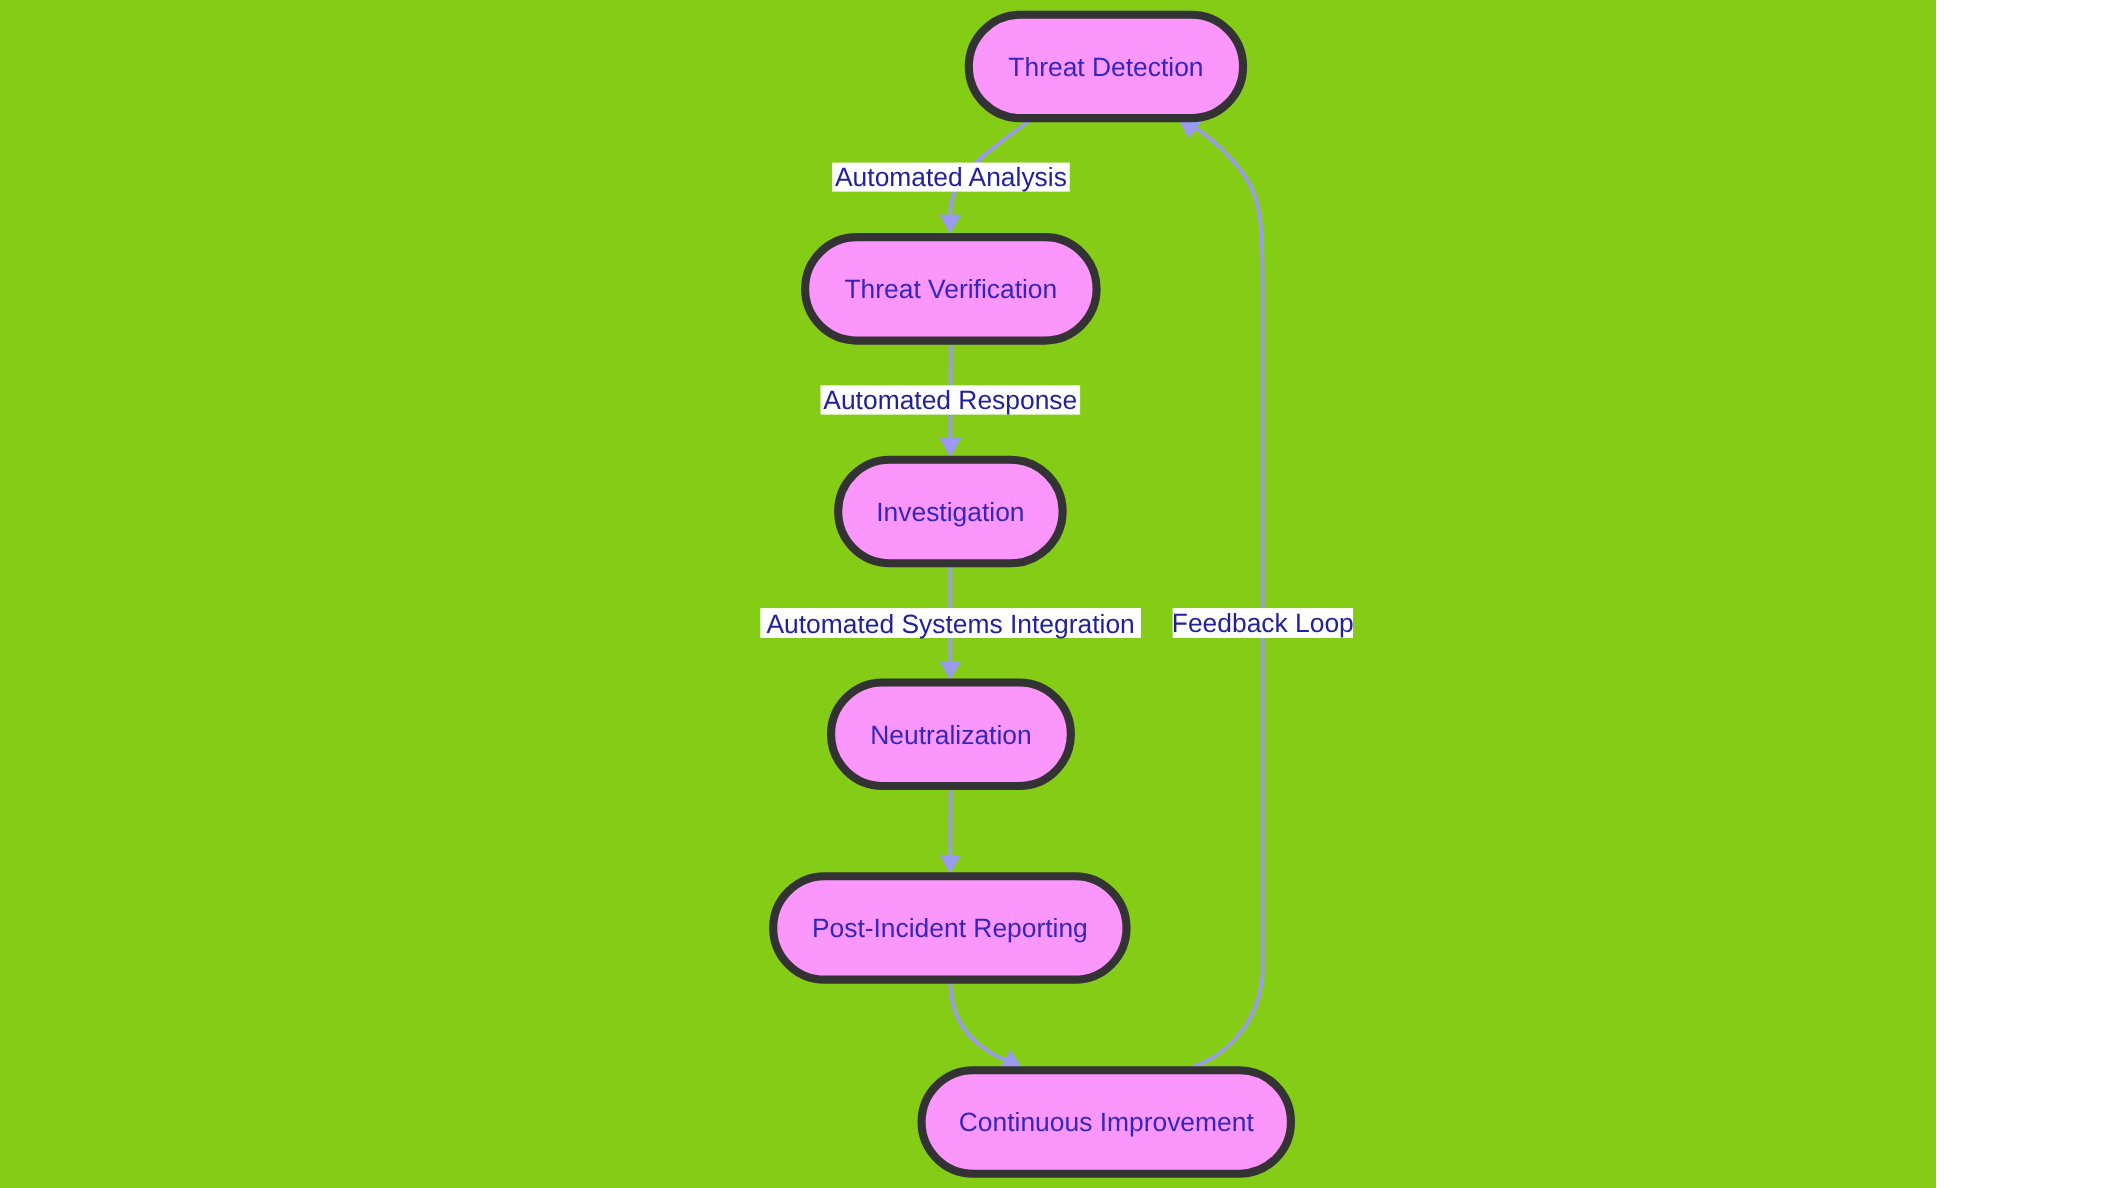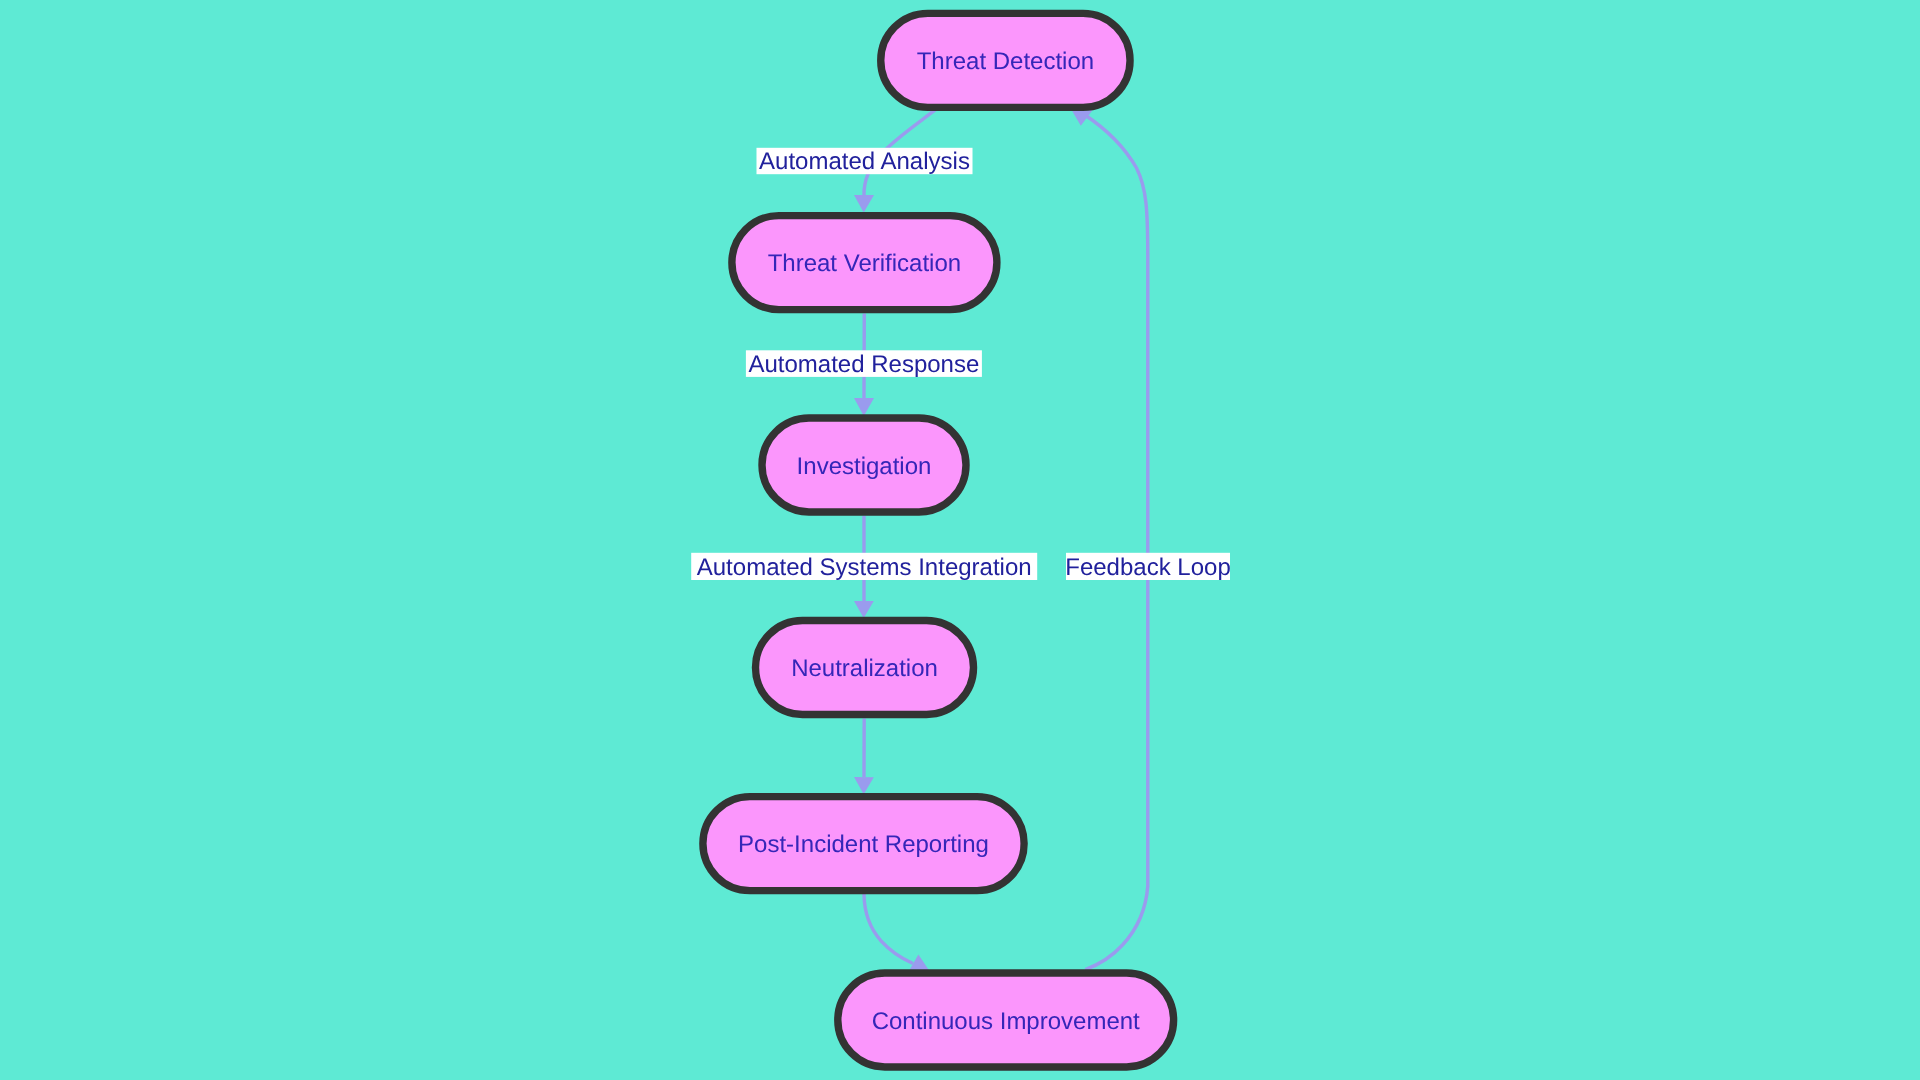--- a/index.html
+++ b/index.html
@@ -1,19 +1,19 @@
 <!DOCTYPE html>
 <html><head>
 <meta charset="utf-8">
 <title>Automated Incident Response Flowchart</title>
 <style>
   html,body{margin:0;padding:0;background:#ffffff;}
   body{width:1920px;height:1080px;overflow:hidden;
        font-family:"Liberation Sans",sans-serif;}
-  #canvas{position:relative;width:1920px;height:1080px;background:#5eead4;}
+  #canvas{position:relative;width:1760px;height:1080px;background:#84cc16;}
   svg#chart{display:block;width:1920px;height:1080px;}
   .node-rect{fill:#fb96fc;stroke:#333333;stroke-width:7.4px;}
   .node-label{fill:#3526b8;font-family:"Liberation Sans",sans-serif;
               font-size:24px;font-weight:400;text-anchor:middle;}
   .edge-path{fill:none;stroke:#9a9bee;stroke-width:3.4px;stroke-linecap:butt;}
   .edge-arrow{fill:#9a9bee;stroke:none;}
   .edge-label-bg{fill:#ffffff;stroke:none;}
   .edge-label{fill:#21219c;font-family:"Liberation Sans",sans-serif;
               font-size:24px;font-weight:400;text-anchor:middle;}
   svg text{ -webkit-font-smoothing:antialiased; text-rendering:geometricPrecision; }

